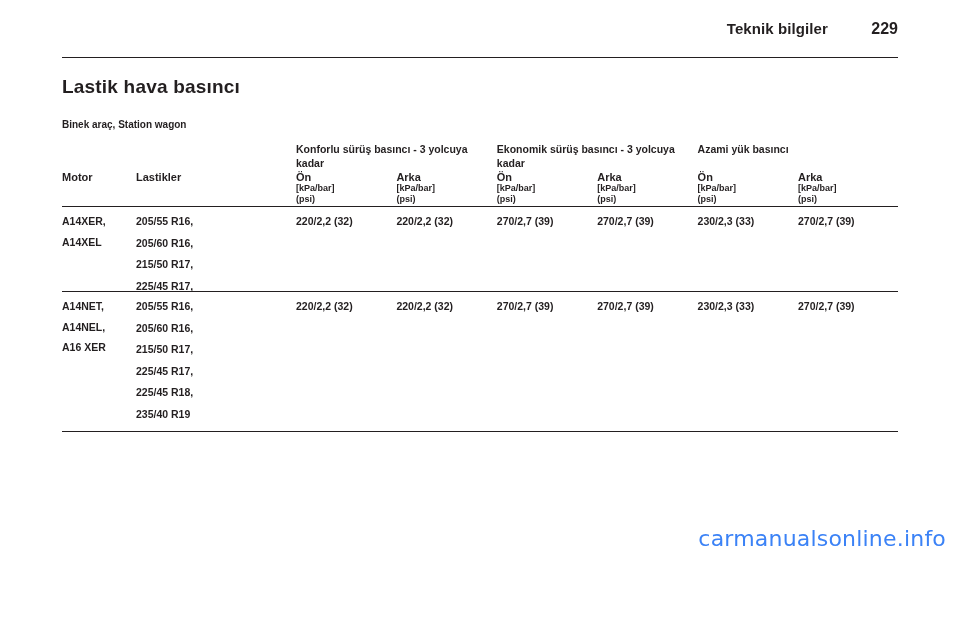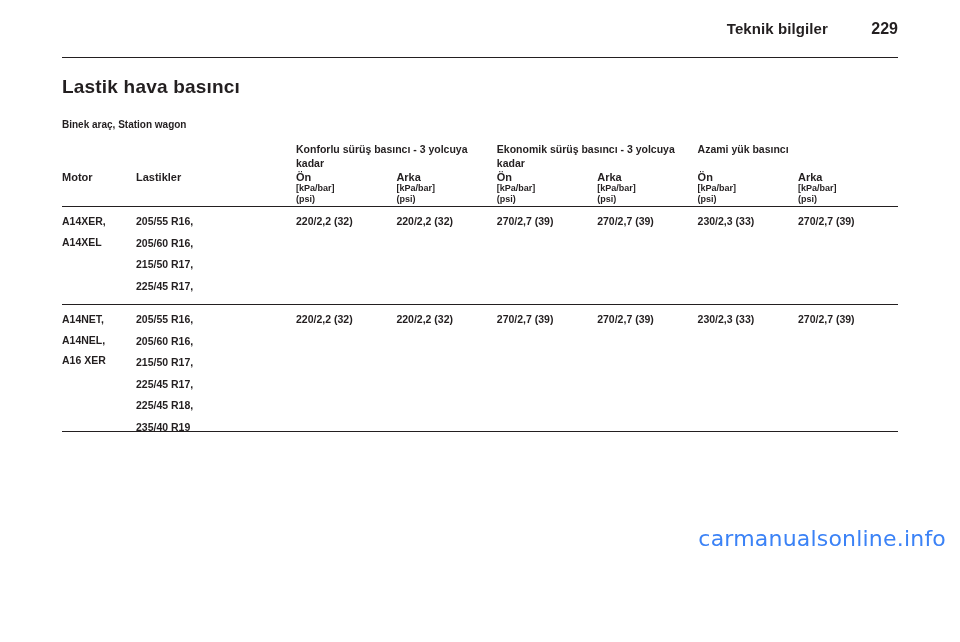--- a/index.html
+++ b/index.html
@@ -125,21 +125,20 @@
     line-height: 1.3;
     padding-top: 10px;
     padding-bottom: 6px;
   }
   .units td span { display: block; }
 
   
   tr.datarow > td {
     border-top: 1px solid #231f20;
     padding-top: 9px;
-    padding-bottom: 13px;
     font-size: 10.5px;
     line-height: 1.0;
   }
   .stack { display: block; }
   .stack > span {
     display: block;
     margin-bottom: 11px;
   }
   .stack > span:last-child { margin-bottom: 0; }
 

